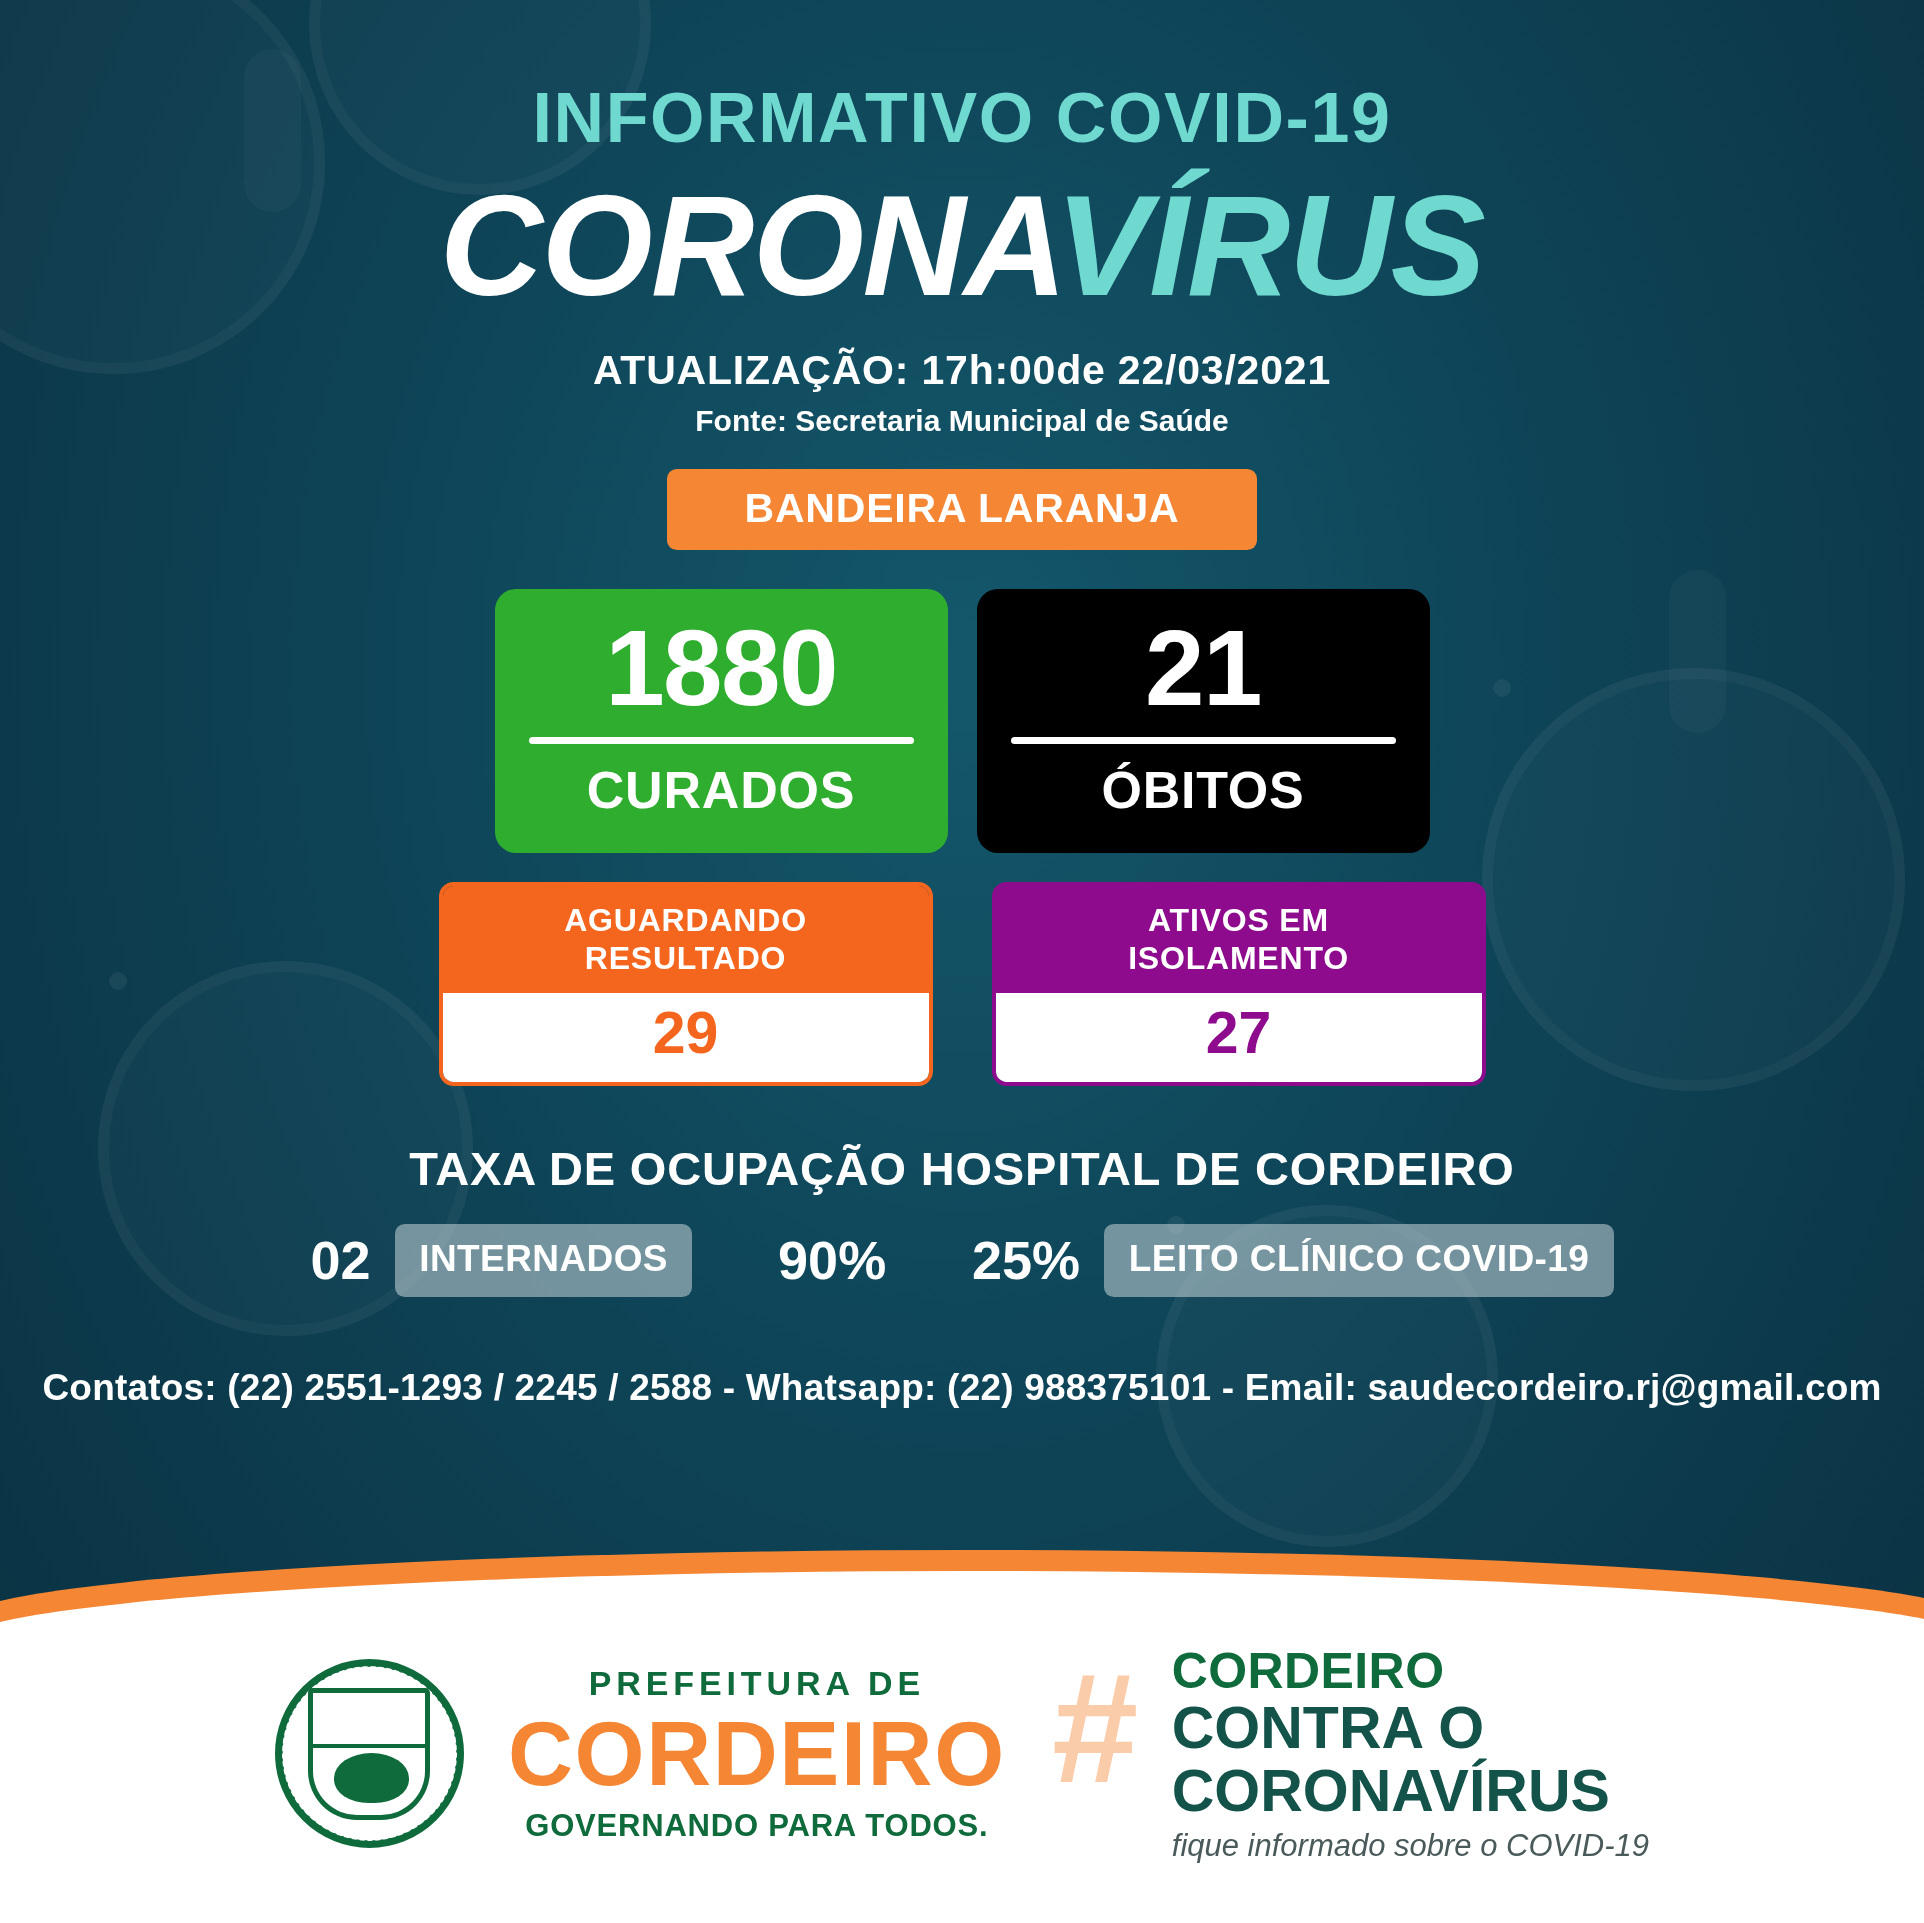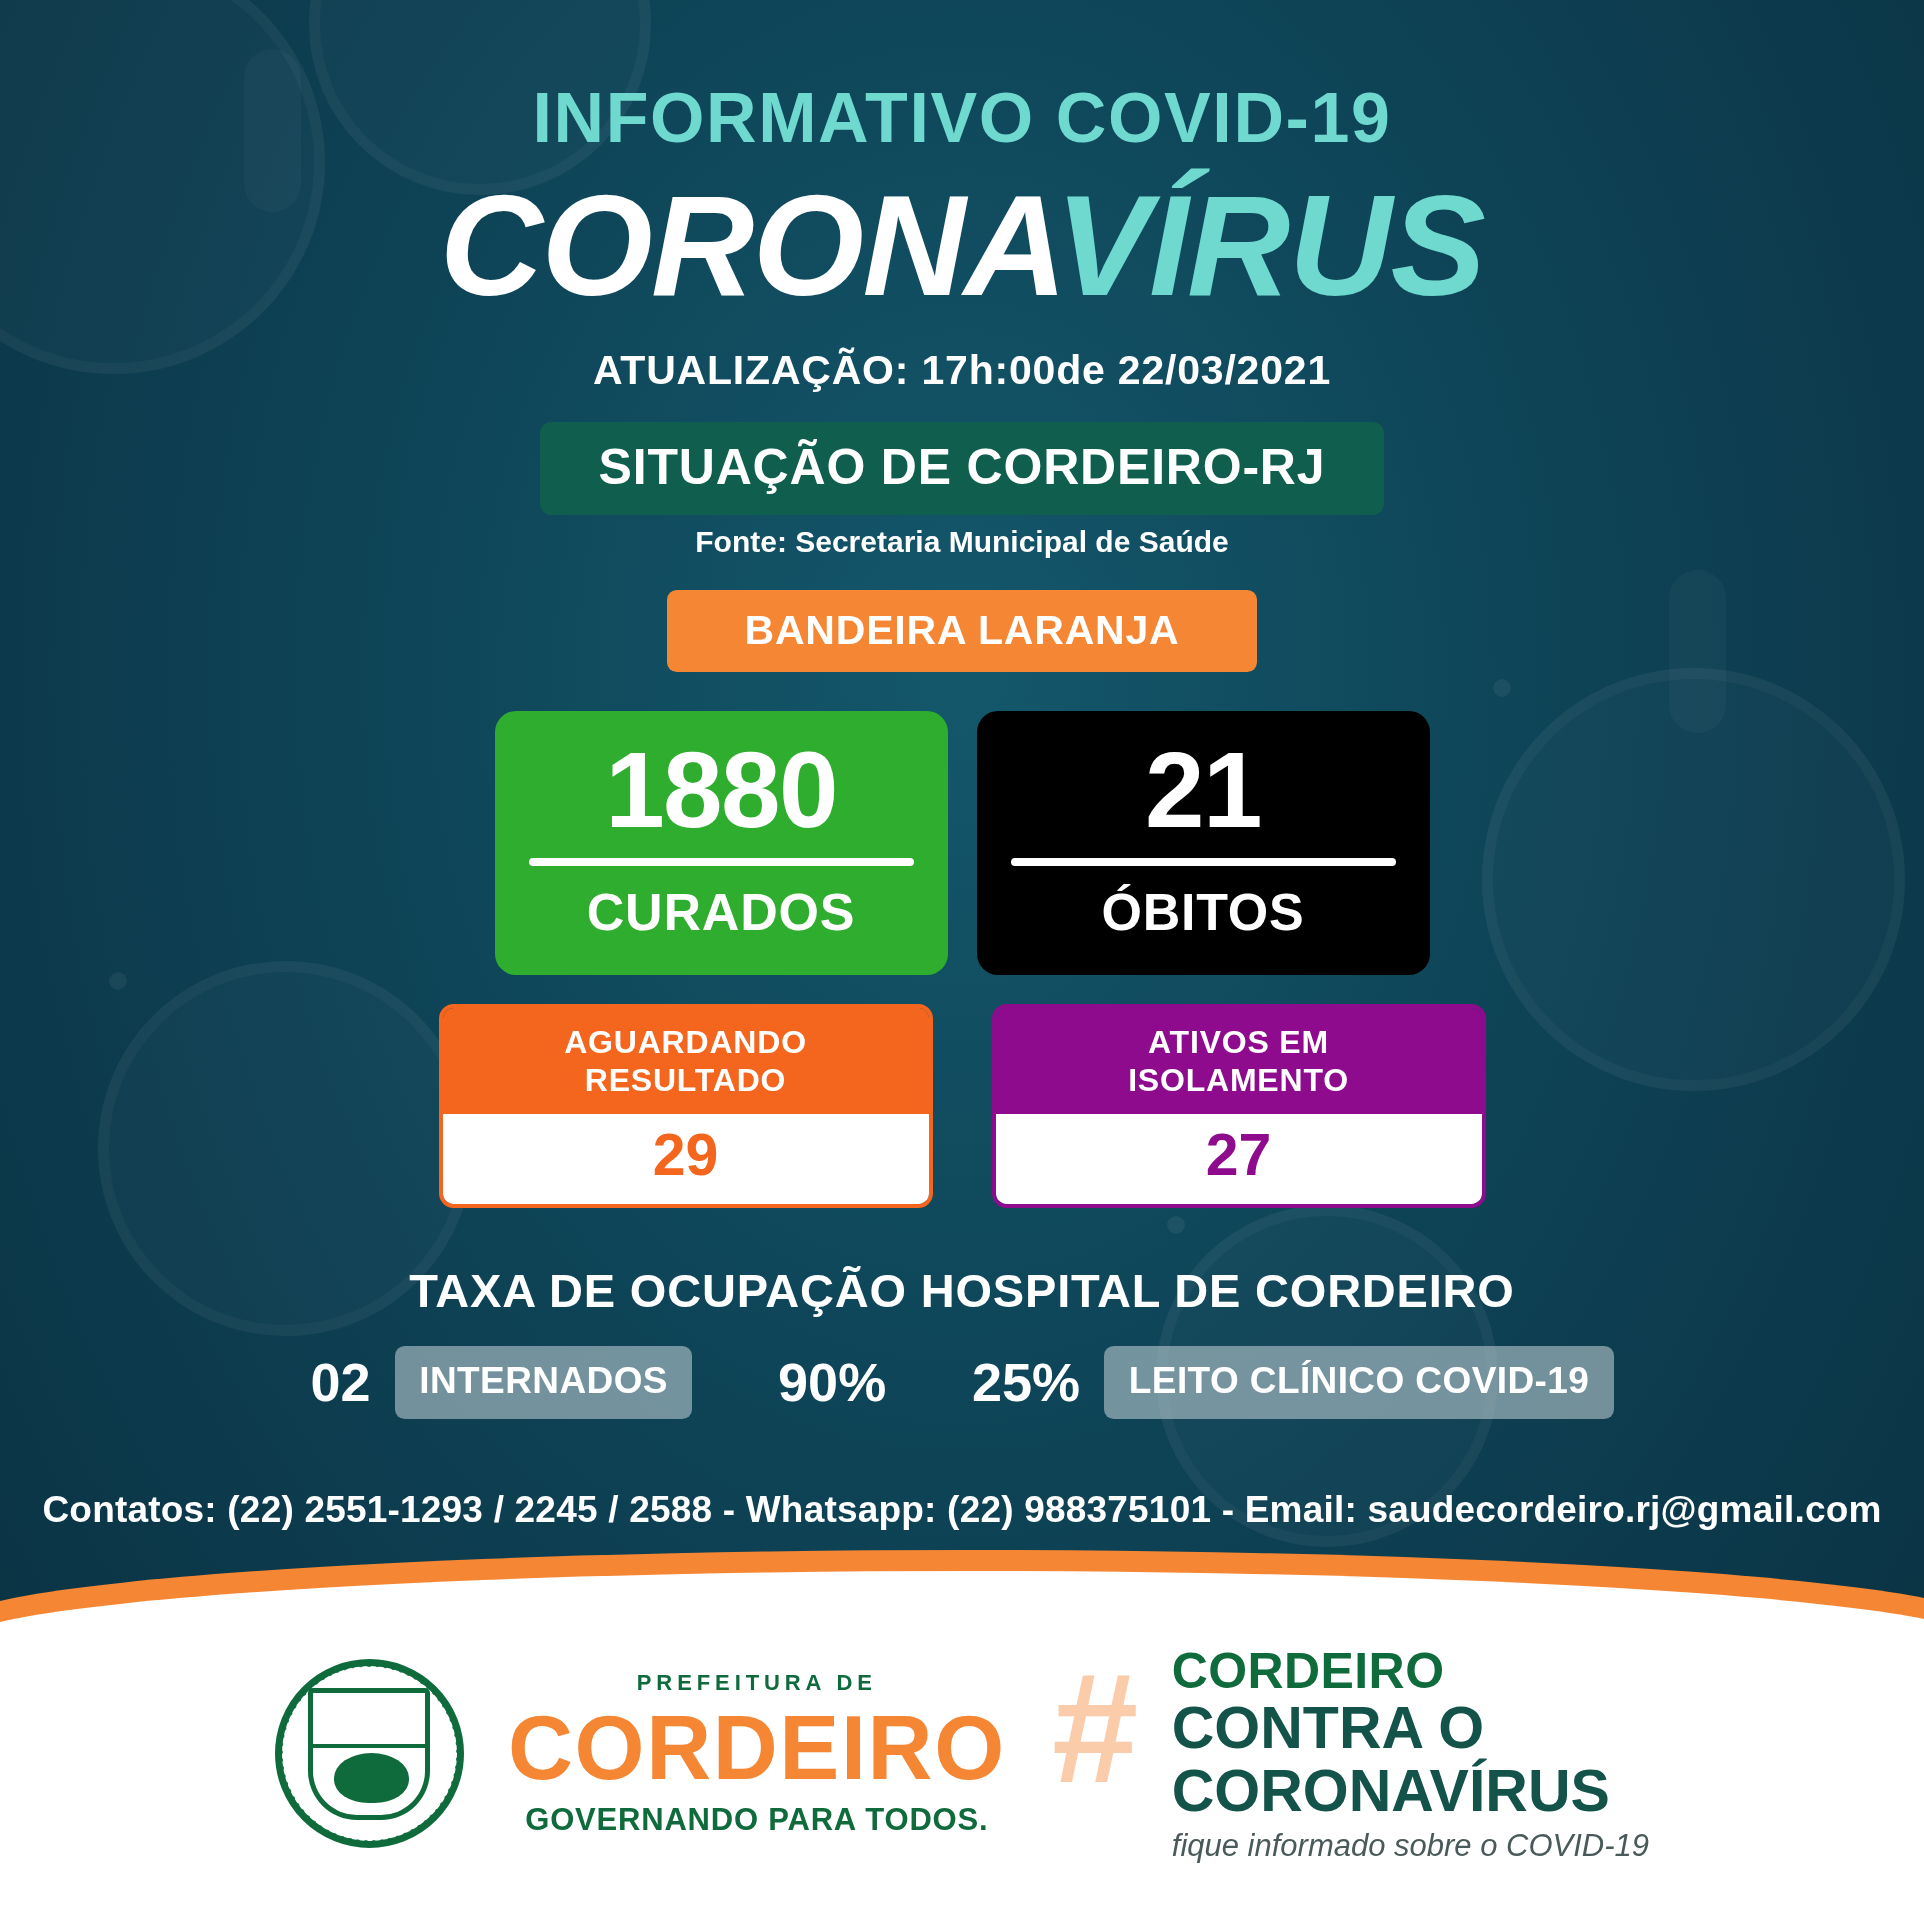--- a/index.html
+++ b/index.html
@@ -278,21 +278,21 @@
     inset: -3.3px;
     border-radius: 50%;
     border: 4.1px dotted rgba(15,107,60,0.85);
   }
   .prefeitura {
     text-align: center;
     line-height: 1;
   }
   .pref-top {
     color: #0f6b3c;
-    font-size: 22px;
+    font-size: 34px;
     font-weight: bold;
     letter-spacing: 4.9px;
   }
   .pref-main {
     color: #f58634;
     font-size: 90px;
     font-weight: bold;
     letter-spacing: 1.6px;
     margin-top: 8.1px;
   }
@@ -333,23 +333,20 @@
   <div class="virus" style="left:98px; top:961px; width:375px; height:375px;"></div>
   <div class="spike" style="left:244px; top:49px; width:57px; height:163px;"></div>
   <div class="spike" style="left:1669px; top:570px; width:57px; height:163px;"></div>
 
   <div class="header">
     <div class="info-title">INFORMATIVO COVID-19</div>
     <div class="corona-line">
       <span class="corona-white">CORONA</span><span class="corona-teal">VÍRUS</span>
     </div>
     <div class="atualizacao">ATUALIZAÇÃO: 17h:00de 22/03/2021</div>
-    <div class="situacao-wrap">
-      <div class="situacao">SITUAÇÃO DE CORDEIRO-RJ</div>
-    </div>
     <div class="fonte">Fonte: Secretaria Municipal de Saúde</div>
     <div class="bandeira-wrap">
       <div class="bandeira">BANDEIRA LARANJA</div>
     </div>
   </div>
 
   <div class="cards">
     <div class="card curados">
       <div class="card-number">1880</div>
       <div class="card-rule"></div>

